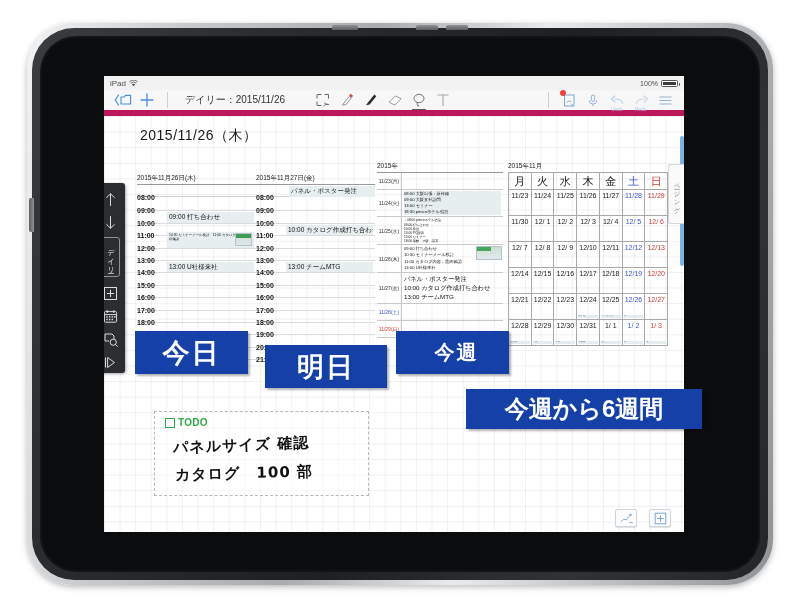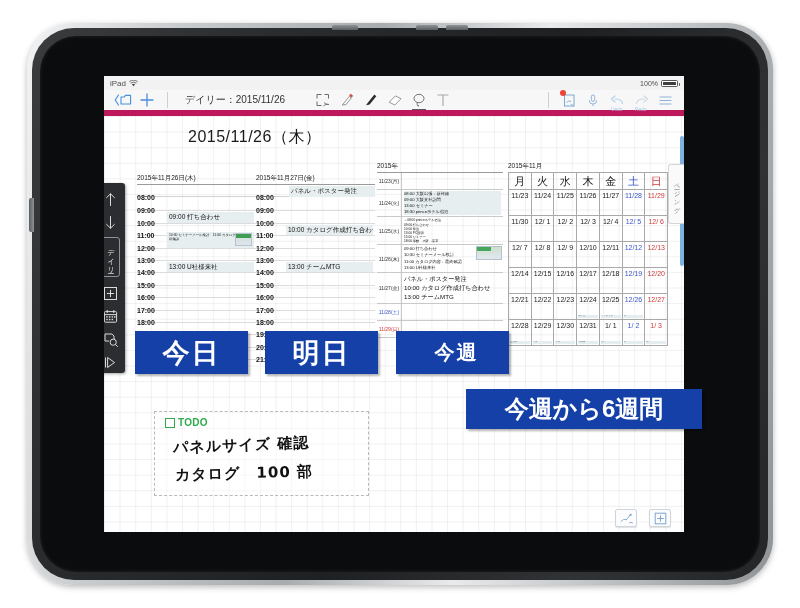--- a/index.html
+++ b/index.html
@@ -167,21 +167,21 @@
     writing-mode: vertical-rl; font-size: 6.5px; color: #8c8c8c; letter-spacing: .5px;
   }
   #right-scroll-strip {
     position:absolute; right:0; top:20px; width:4px; height:130px;
     background:#7fb2e0; border-radius:2px; z-index: 20;
   }
 
   
   #date-heading {
     position: absolute; left: 36px; top: 11px;
-    font-size: 16px; color: #1a1a1a; letter-spacing: .5px; margin-left: 48px;
+    font-size: 14px; color: #1a1a1a; letter-spacing: .5px;
   }
 
   
   .day-col { position: absolute; top: 58px; font-size: 6.5px; color:#222; }
   #day-col-1 { left: 33px; width: 119px; }
   #day-col-2 { left: 152px; width: 119px; }
   .day-col-head {
     font-size: 6.5px; color: #1a1a1a; border-bottom: 1px solid #9a9a9a;
     padding-bottom: 1px; white-space: nowrap;
   }
@@ -282,21 +282,21 @@
 
   
   .callout {
     position: absolute; background: #1540a8; color:#fff;
     display:flex; align-items:center; justify-content:center;
     font-weight: bold; letter-spacing: 2px;
     box-shadow: 2px 2px 2px rgba(0,0,0,.30);
     z-index: 40;
   }
   #callout-today    { left: 135px; top: 331px; width: 113px; height: 43px; font-size: 27px; }
-  #callout-tomorrow { left: 265px; top: 331px; width: 113px; height: 43px; font-size: 27px; }
+  #callout-tomorrow { left: 265px; top: 345px; width: 122px; height: 43px; font-size: 27px; }
   #callout-thisweek { left: 396px; top: 331px; width: 113px; height: 43px; font-size: 20px; padding-left: 8px; }
   #callout-sixweeks { left: 466px; top: 389px; width: 236px; height: 40px; font-size: 24px; letter-spacing: 0px; }
 
   
   #bottom-tools { position:absolute; right: 13px; bottom: 5px; display:flex; gap: 12px; z-index: 22; }
   .bt-btn {
     width: 22px; height: 18px; background:#fcfcfc; border:1px solid #cdd6de;
     border-radius: 2px; display:flex; align-items:center; justify-content:center;
     box-shadow: 0 1px 1px rgba(0,0,0,.12);
   }

